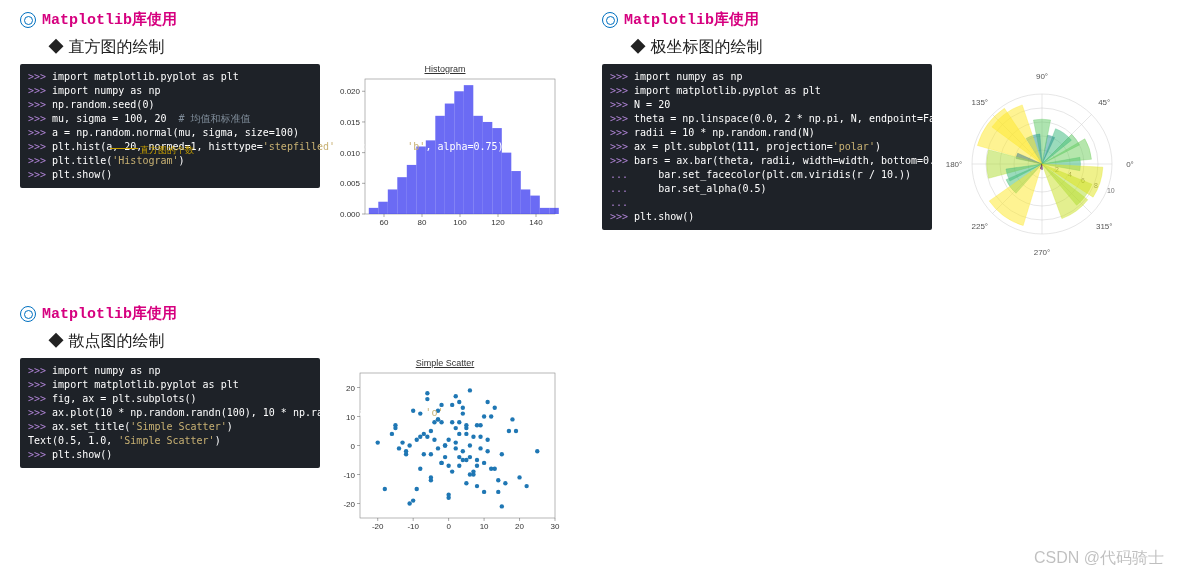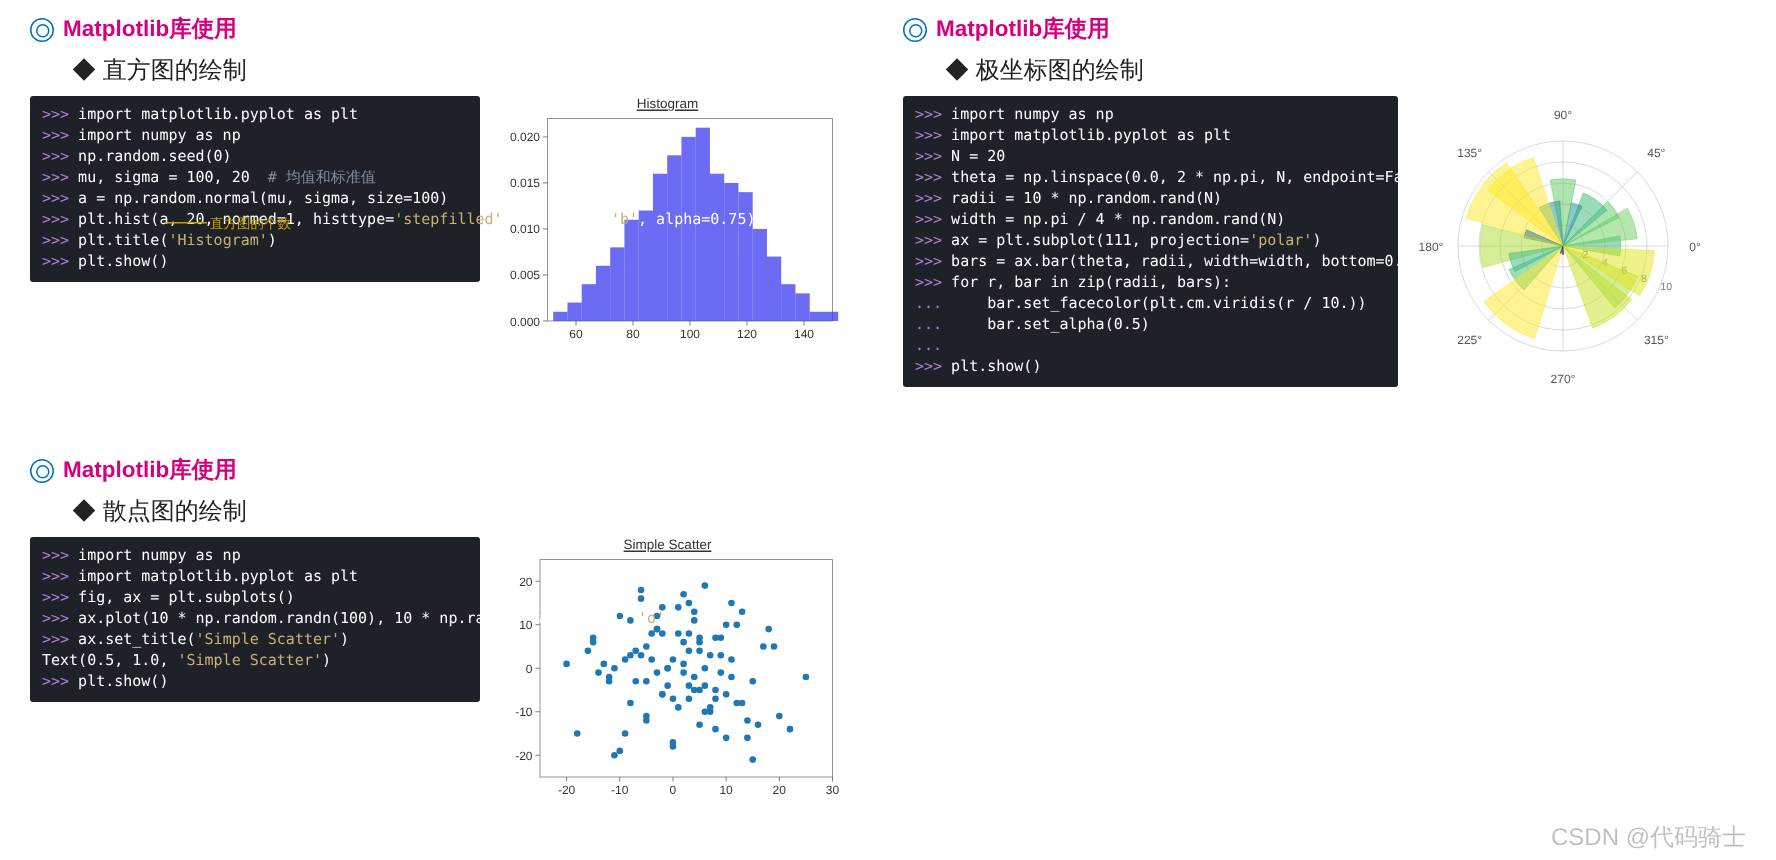--- a/index.html
+++ b/index.html
@@ -1,19 +1,19 @@
 <!DOCTYPE html>
 <html><head>
 <meta charset="utf-8">
 <style>
   * { box-sizing: border-box; margin: 0; padding: 0; }
   body { font-family: "Microsoft YaHei", Arial, sans-serif; background: #fff; width: 1184px; padding: 10px 0; }
   .grid { display: grid; grid-template-columns: 1fr 1fr; gap: 40px 20px; padding: 0 20px; }
   .section { position: relative; }
-  .header { display: flex; align-items: center; gap: 6px; margin-bottom: 8px; }
+  .header { display: flex; align-items: center; gap: 6px; margin-bottom: 8px; font-family: Liberation Mono, monospace; }
   .target-icon { width: 16px; height: 16px; border: 1.5px solid #0070C0; border-radius: 50%; position: relative; display: inline-block; }
   .target-icon::before { content: ""; position: absolute; top: 3px; left: 3px; width: 7px; height: 7px; border: 1px solid #0070C0; border-radius: 50%; }
   .title { color: #D6007F; font-weight: bold; font-size: 15px; }
   .subtitle { font-size: 16px; color: #222; margin-left: 28px; margin-bottom: 6px; }
   .subtitle::before { content: "◆ "; }
   .row { display: flex; gap: 10px; align-items: flex-start; }
   .code-box { background: #1e2228; color: #fff; font-family: Consolas, monospace; font-size: 10px; padding: 6px 8px; line-height: 1.4; border-radius: 2px; position: relative; flex: 0 0 auto; }
   .code-line { white-space: pre; }
   .prompt { color: #b084d6; }
   .str { color: #c8b173; }
@@ -105,24 +105,22 @@
       <span class="title">Matplotlib库使用</span>
     </div>
     <div class="subtitle">极坐标图的绘制</div>
     <div class="row">
       <div class="code-box" id="code-polar" style="width:330px">
           <div class="code-line"><span class="prompt">&gt;&gt;&gt;</span> import numpy as np</div>
           <div class="code-line"><span class="prompt">&gt;&gt;&gt;</span> import matplotlib.pyplot as plt</div>
           <div class="code-line"><span class="prompt">&gt;&gt;&gt;</span> N = 20</div>
           <div class="code-line"><span class="prompt">&gt;&gt;&gt;</span> theta = np.linspace(0.0, 2 * np.pi, N, endpoint=False)</div>
           <div class="code-line"><span class="prompt">&gt;&gt;&gt;</span> radii = 10 * np.random.rand(N)</div>
-          <div class="code-line"><span class="prompt">&gt;&gt;&gt;</span> width = np.pi / 4 * np.random.rand(N)</div>
           <div class="code-line"><span class="prompt">&gt;&gt;&gt;</span> ax = plt.subplot(111, projection=<span class="str">'polar'</span>)</div>
           <div class="code-line"><span class="prompt">&gt;&gt;&gt;</span> bars = ax.bar(theta, radii, width=width, bottom=0.0)</div>
-          <div class="code-line"><span class="prompt">&gt;&gt;&gt;</span> for r, bar in zip(radii, bars):</div>
           <div class="code-line"><span class="prompt">...</span>     bar.set_facecolor(plt.cm.viridis(r / 10.))</div>
           <div class="code-line"><span class="prompt">...</span>     bar.set_alpha(0.5)</div>
           <div class="code-line"><span class="prompt">...</span></div>
           <div class="code-line"><span class="prompt">&gt;&gt;&gt;</span> plt.show()</div>
         </div>
       <div class="chart-box">
         <svg id="svg-polar" width="200" height="200">
             <circle cx="100" cy="100" r="14" fill="none" stroke="#ccc" stroke-width="0.5"></circle>
             <circle cx="100" cy="100" r="28" fill="none" stroke="#ccc" stroke-width="0.5"></circle>
             <circle cx="100" cy="100" r="42" fill="none" stroke="#ccc" stroke-width="0.5"></circle>

